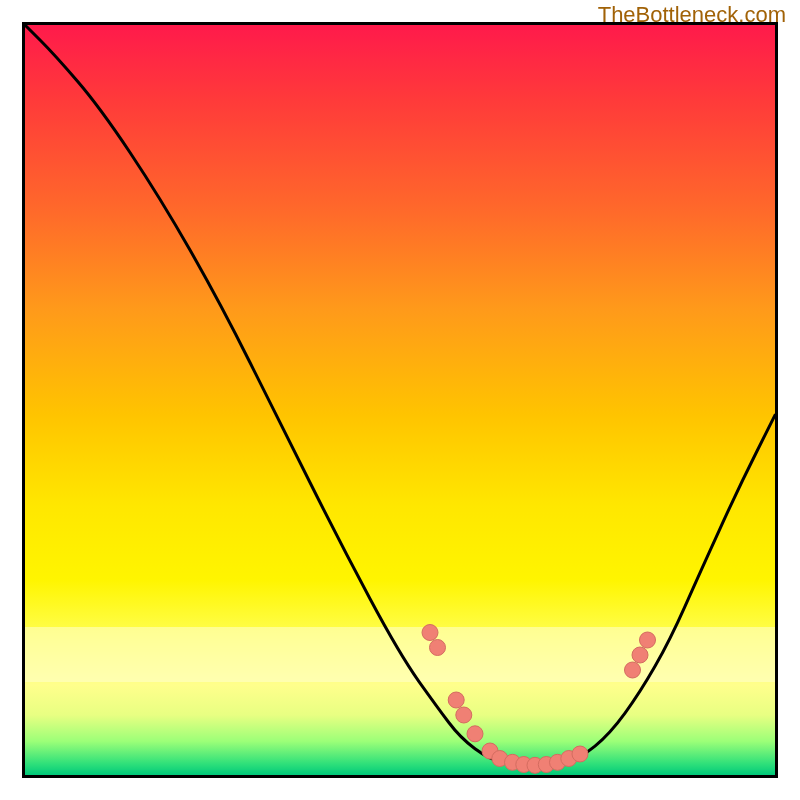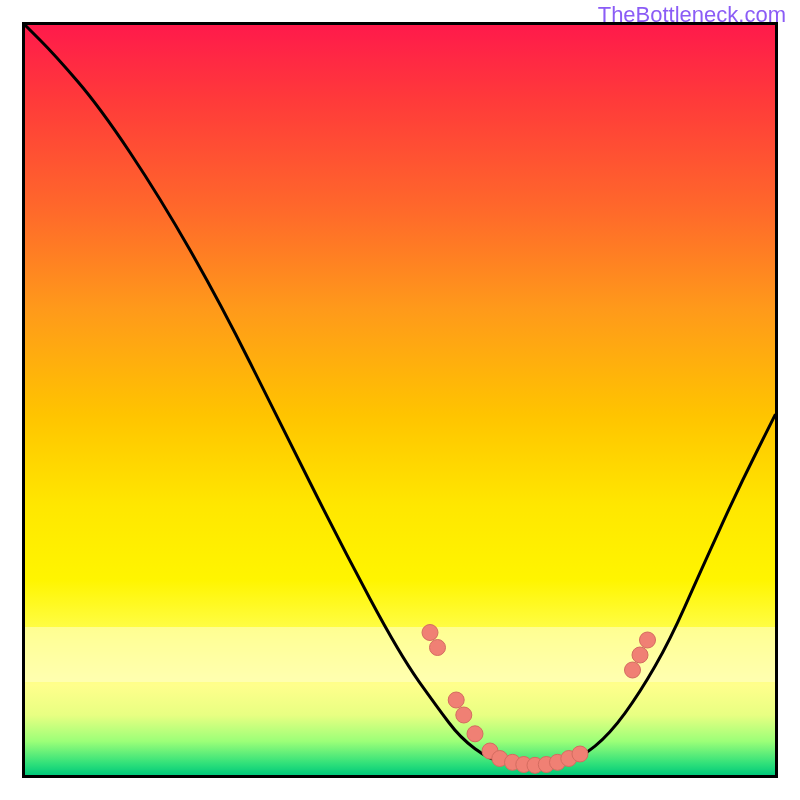--- a/index.html
+++ b/index.html
@@ -48,21 +48,21 @@
     width: 750px;
     height: 55px;
     background: rgba(255, 255, 210, 0.55);
     pointer-events: none;
   }
   .watermark {
     position: absolute;
     top: 2px;
     right: 14px;
     font-size: 22px;
-    color: #8b5cf6;
+    color: #a16207;
     font-weight: 500;
   }
   svg.curve {
     position: absolute;
     left: 3px;
     top: 3px;
     width: 750px;
     height: 750px;
     overflow: visible;
   }

